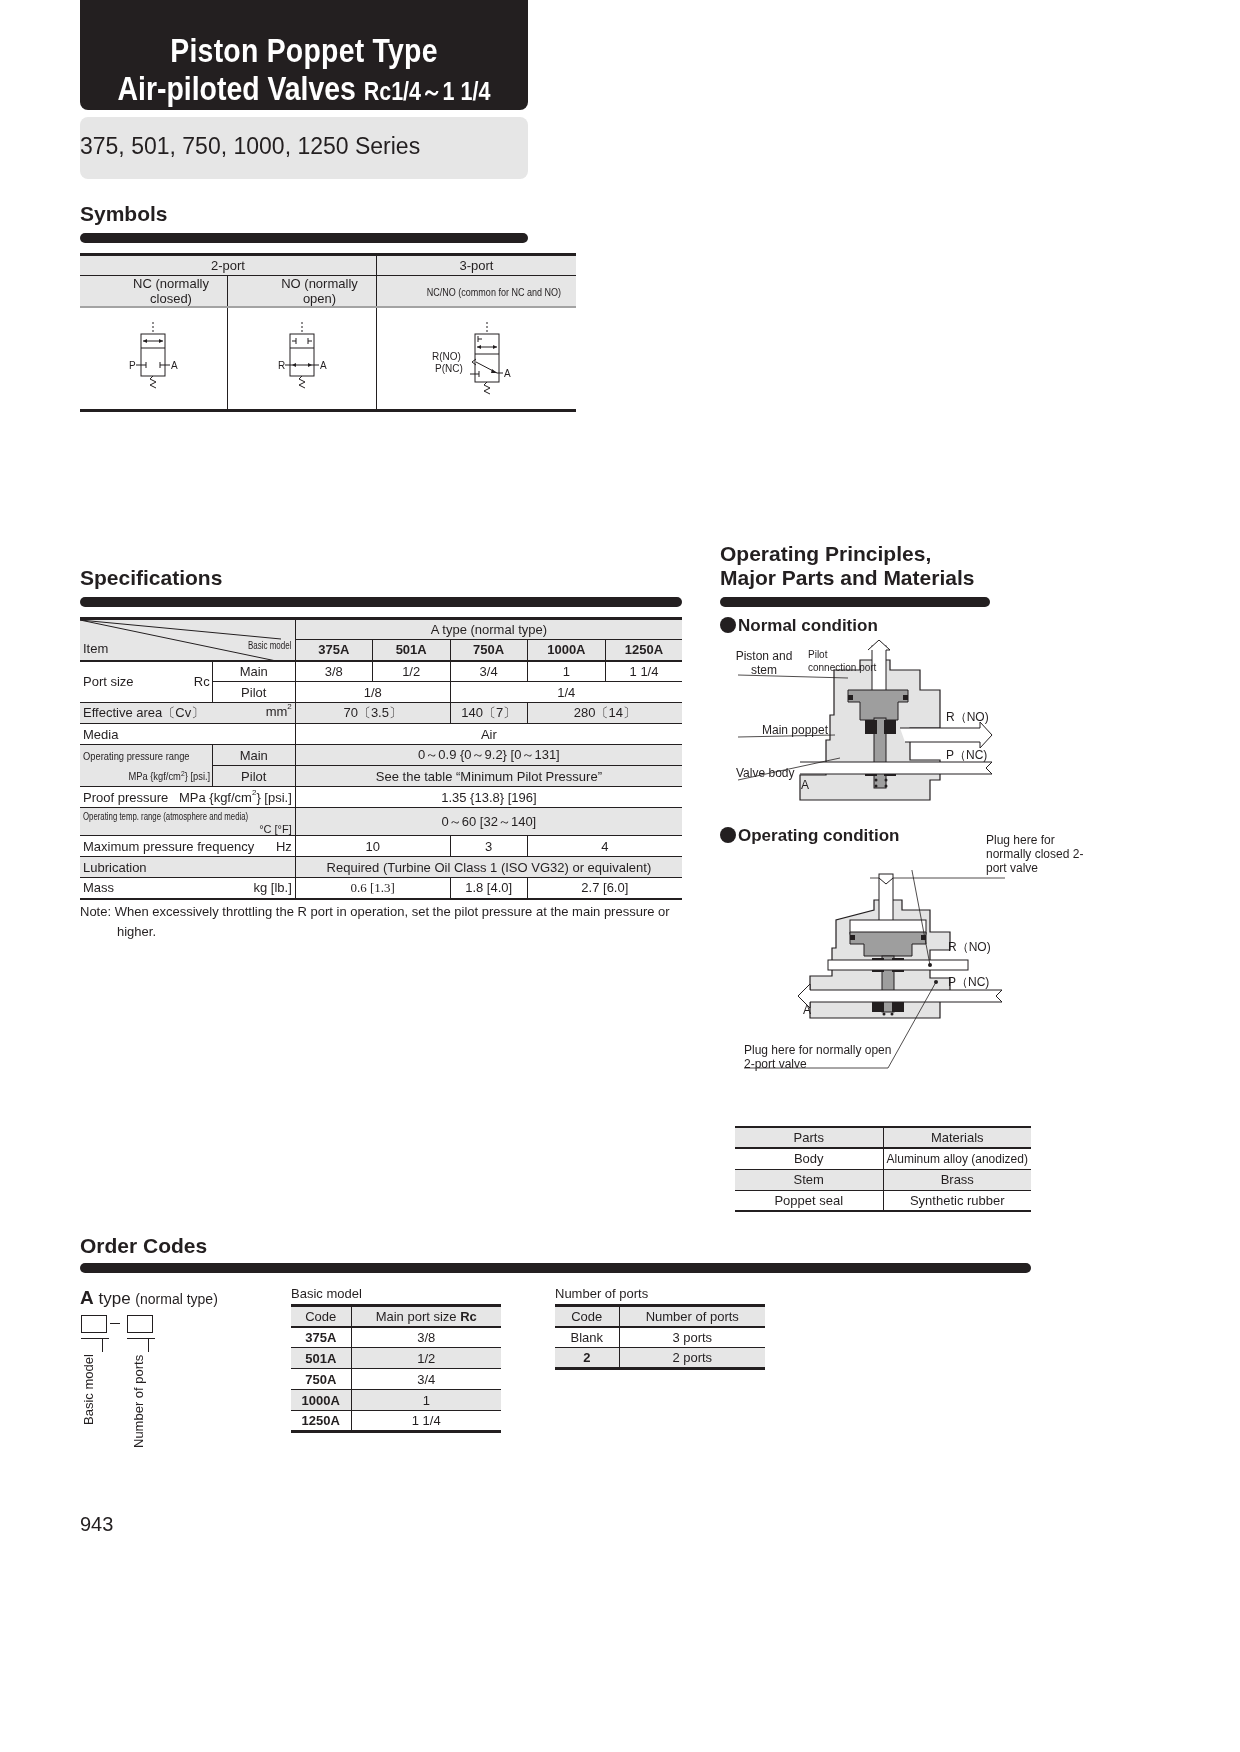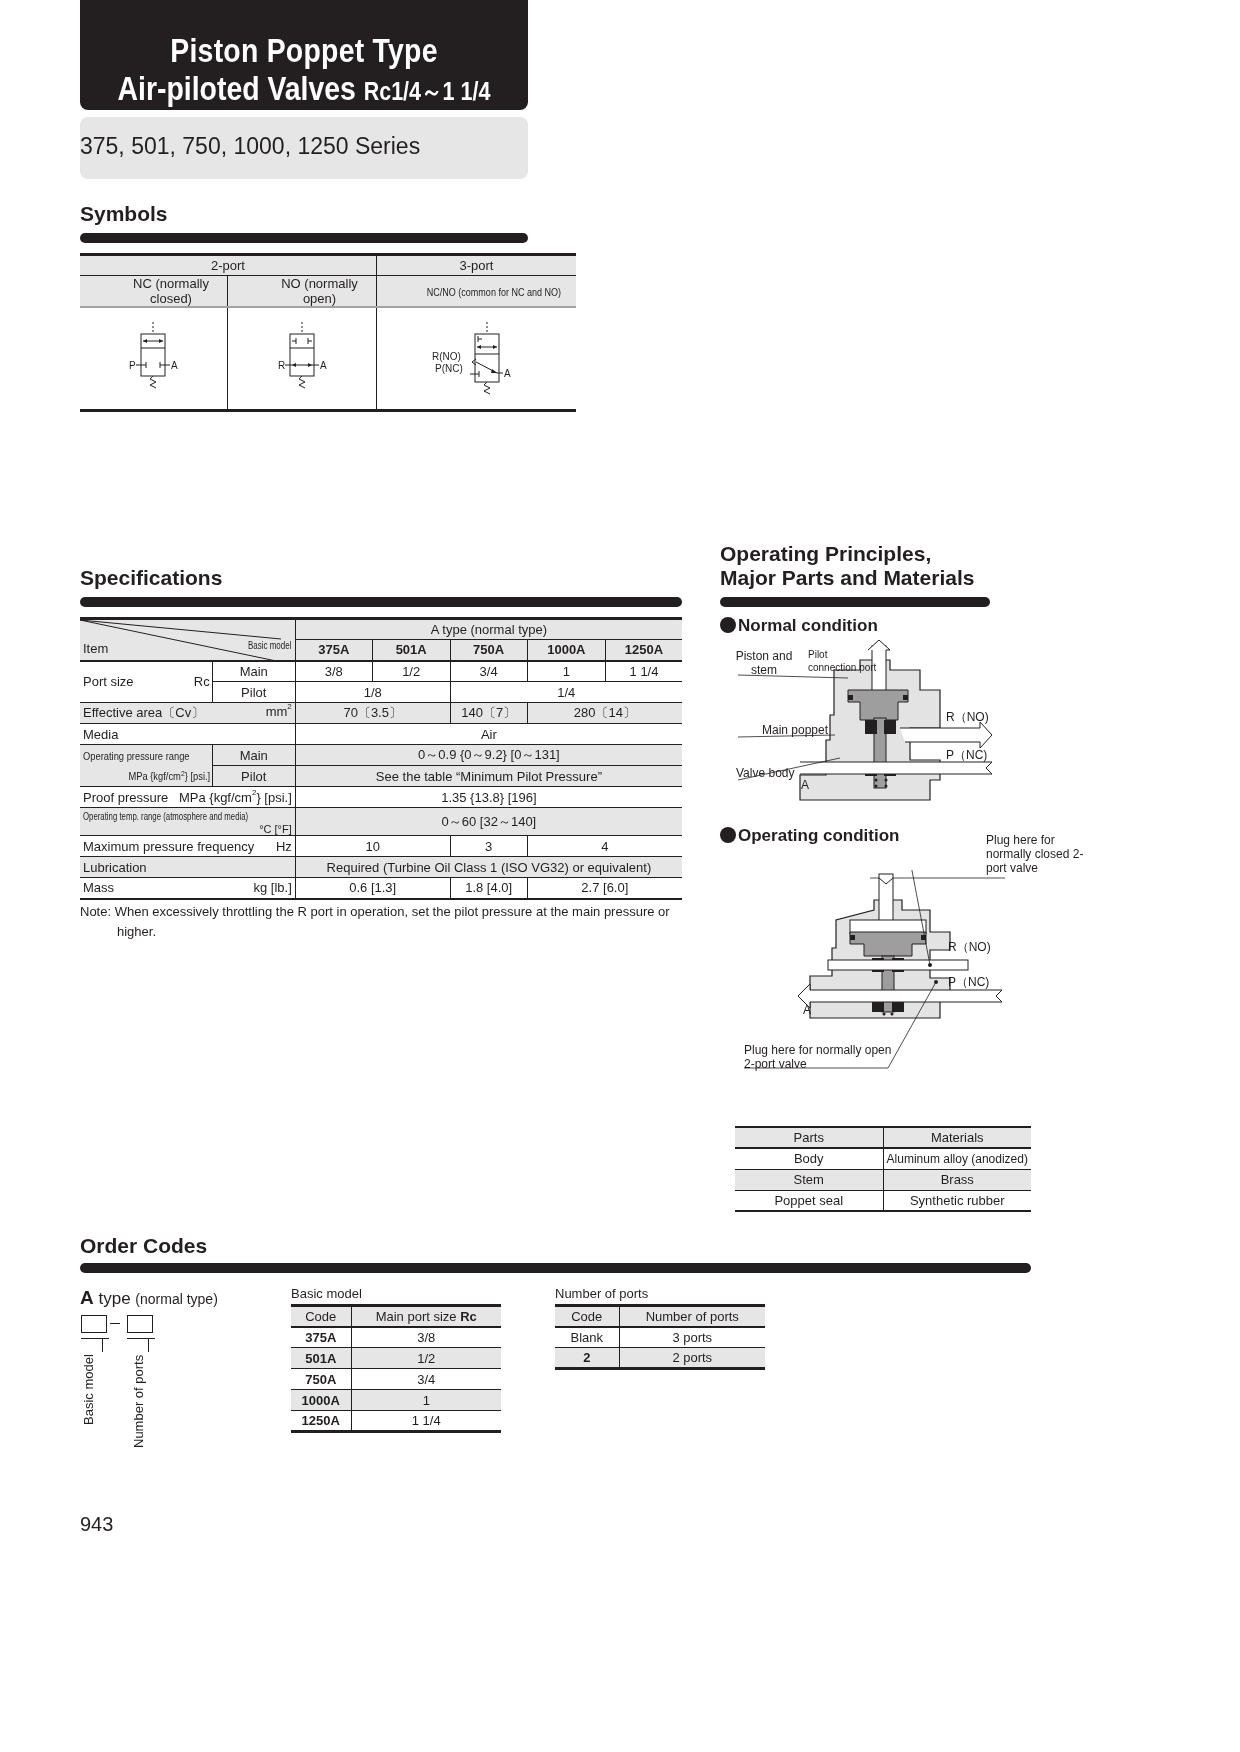--- a/index.html
+++ b/index.html
@@ -263,21 +263,21 @@
   </tr>
   <tr class="gray">
     <td colspan="2" class="l vl">Lubrication</td>
     <td colspan="5">Required (Turbine Oil Class 1 (ISO VG32) or equivalent)</td>
   </tr>
   <tr>
     <td colspan="2" class="l vl" style="border-bottom:none;">
       <span>Mass</span>
       <span style="float:right;padding-right:3px;">kg [lb.]</span>
     </td>
-    <td colspan="2" class="vl" style="border-bottom:none;">0.6 [1.3]</td>
+    <td colspan="2" class="vl" style="border-bottom:none;font-family:Liberation Serif, serif;">0.6 [1.3]</td>
     <td class="vl" style="border-bottom:none;">1.8 [4.0]</td>
     <td colspan="2" style="border-bottom:none;">2.7 [6.0]</td>
   </tr>
 </tbody>
   </table>
 <div class="abs note">Note:  When excessively throttling the R port in operation, set the pilot pressure at the main pressure or higher.</div>
 
 <div class="abs op-title">
   <div>Operating Principles,</div>
   <div>Major Parts and Materials</div>

